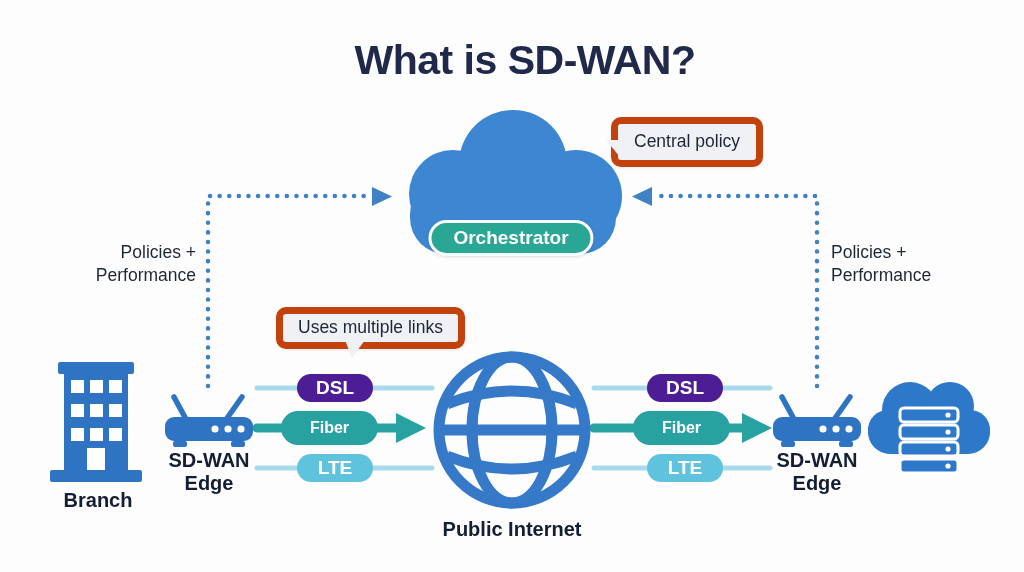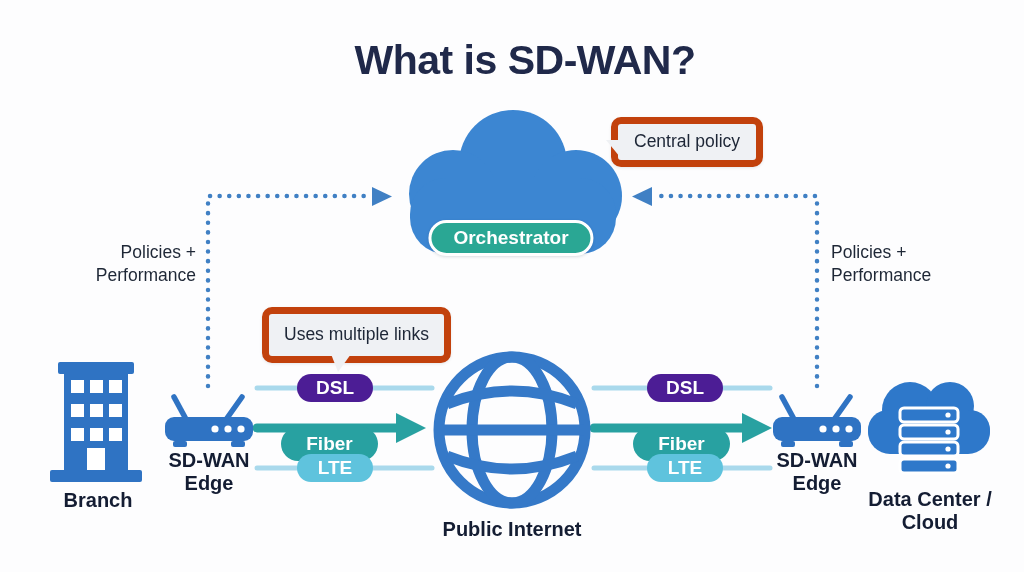--- a/index.html
+++ b/index.html
@@ -26,37 +26,37 @@
   }
   
   .bubble{
     position:absolute;z-index:5;background:#eff1f4;border:7px solid #c2410c;
     border-radius:10px;color:#1d2636;font-size:17.5px;line-height:1.25;
     box-shadow:0 1px 3px rgba(30,40,60,.10);
   }
   .bubble .tail{position:absolute;width:0;height:0;}
   .bubble-central{left:611px;top:117px;padding:7px 16px;white-space:nowrap;}
   .bubble-central .tail{left:-12px;bottom:3px;border-top:17px solid #eff1f4;border-left:14px solid transparent;}
-  .bubble-links{left:262px;top:307px;padding:10px 15px;white-space:nowrap;}
+  .bubble-links{left:276px;top:307px;padding:3px 15px;white-space:nowrap;}
   .bubble-links .tail{left:62px;bottom:-16px;border-top:18px solid #eff1f4;border-left:7px solid transparent;border-right:13px solid transparent;}
   .bubble-path{left:577px;top:286px;width:136px;padding:8px 0;text-align:center;}
   .bubble-path .tail{left:9px;bottom:-16px;border-top:18px solid #eff1f4;border-left:15px solid transparent;}
   
   .flow-label{
     position:absolute;top:241px;color:#1e2736;font-size:17.5px;line-height:1.32;z-index:2;
   }
   .flow-label.left{left:78px;width:118px;text-align:right;}
   .flow-label.right{left:831px;width:120px;text-align:left;}
   
   .pill{
     position:absolute;z-index:4;display:flex;align-items:center;justify-content:center;
     color:#ffffff;font-weight:700;border-radius:17px;
   }
   .pill-dsl{background:#4c1d95;width:76px;height:28px;font-size:19px;}
-  .pill-fiber{background:#28a1a1;width:97px;height:34px;font-size:19px;margin-top:16px;}
+  .pill-fiber{background:#28a1a1;width:97px;height:34px;font-size:16px;}
   .pill-lte{background:#5fc3dd;width:76px;height:28px;font-size:19px;}
   .p-l-dsl{left:297px;top:374px;}
   .p-l-fiber{left:281px;top:411px;}
   .p-l-lte{left:297px;top:454px;}
   .p-r-dsl{left:647px;top:374px;}
   .p-r-fiber{left:633px;top:411px;}
   .p-r-lte{left:647px;top:454px;}
   
   .node-label{
     position:absolute;z-index:3;color:#141d33;font-weight:700;font-size:20px;
@@ -192,15 +192,14 @@
       <rect x="34" y="36" width="58" height="14" rx="4" fill="#2e78ca" stroke="#ffffff" stroke-width="3"></rect>
       <circle cx="82" cy="43" r="2.6" fill="#ffffff"></circle>
       <rect x="34" y="53" width="58" height="14" rx="4" fill="#2e78ca" stroke="#ffffff" stroke-width="3"></rect>
       <circle cx="82" cy="60" r="2.6" fill="#ffffff"></circle>
       <rect x="34" y="70" width="58" height="14" rx="4" fill="#2e78ca" stroke="#ffffff" stroke-width="3"></rect>
       <circle cx="82" cy="77" r="2.6" fill="#ffffff"></circle>
       <rect x="34" y="87" width="58" height="14" rx="4" fill="#2e78ca" stroke="#ffffff" stroke-width="3"></rect>
       <circle cx="82" cy="94" r="2.6" fill="#ffffff"></circle>
     </g>
   </svg>
-  <div class="node-label lbl-datacenter">Data Center / Cloud</div>
 
 </div>
 
 </body></html>

